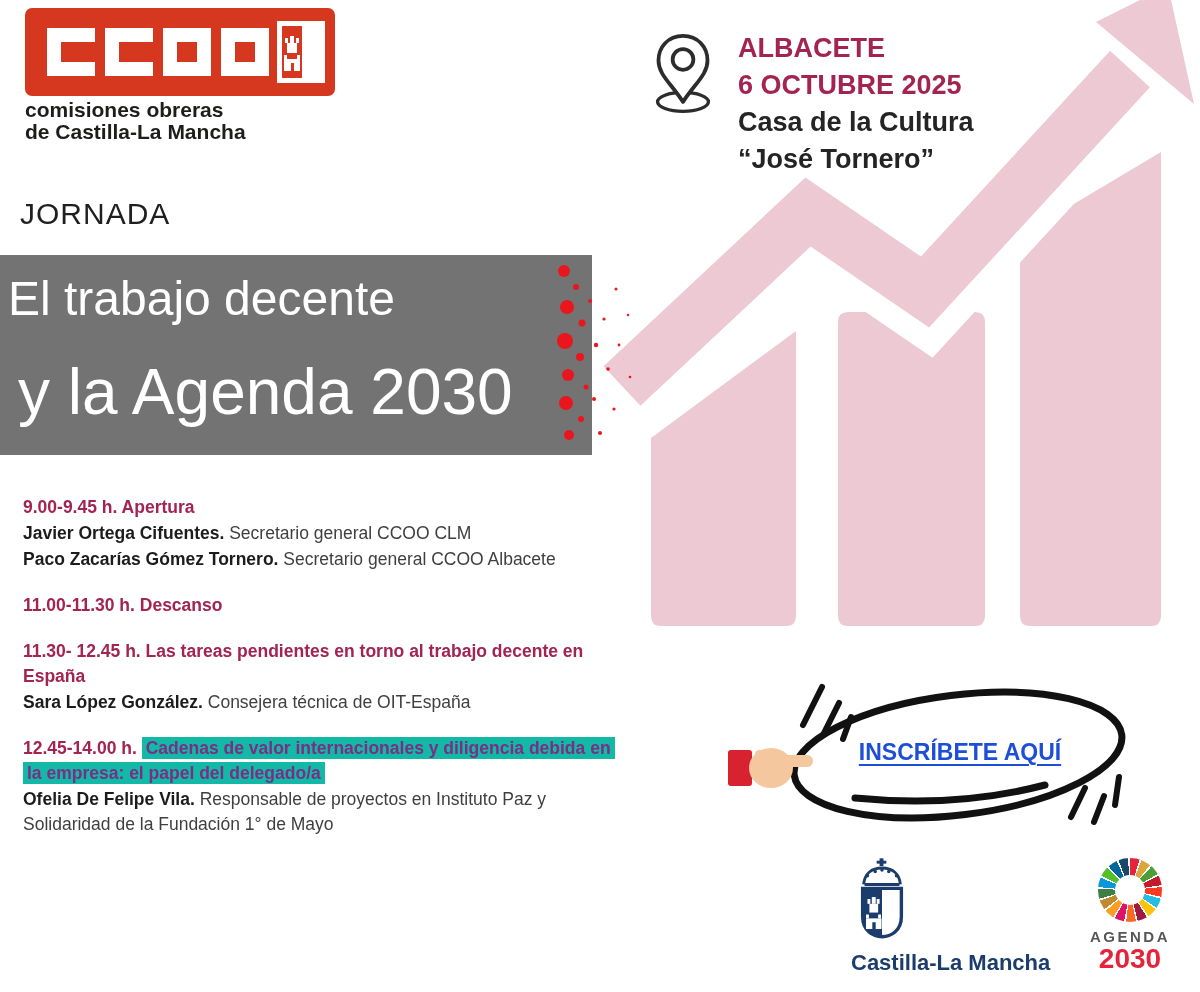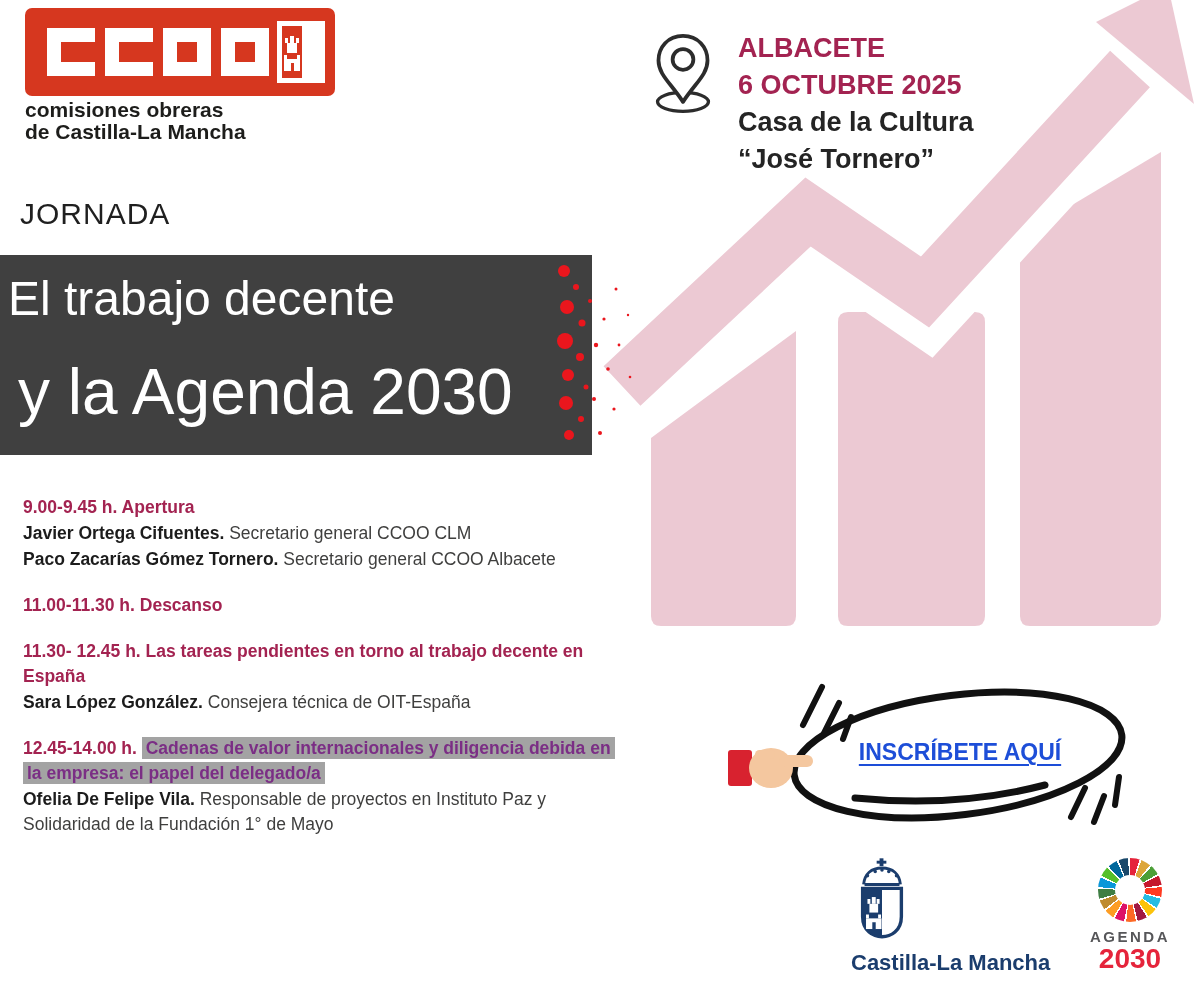--- a/index.html
+++ b/index.html
@@ -11,30 +11,30 @@
   
   .ccoo-logo{left:25px;top:8px;z-index:2;}
   .org-lines{left:25px;top:99px;z-index:2;font-weight:bold;font-size:21px;line-height:22px;color:#1d1d1b;}
   
   .event-info{left:650px;top:28px;z-index:2;display:flex;}
   .event-text{margin-left:22px;font-size:27px;font-weight:bold;line-height:37px;margin-top:2px;}
   .berry{color:#a32351;}
   .near-black{color:#242424;}
   
   .kicker{left:20px;top:197px;z-index:2;font-size:30px;letter-spacing:1px;color:#1f1f1f;font-weight:400;}
-  .banner{left:0;top:255px;width:592px;height:200px;background:#404040;z-index:1;}
+  .banner{left:0;top:255px;width:592px;height:200px;background:#737373;z-index:1;}
   .banner .l1{position:absolute;left:8px;top:16px;font-size:48px;color:#fff;font-weight:400;white-space:nowrap;}
   .banner .l2{position:absolute;left:18px;top:100px;font-size:64px;color:#fff;font-weight:400;white-space:nowrap;}
   .banner svg.splatter{position:absolute;right:-46px;top:-6px;}
   
   .schedule{left:22px;top:494px;width:592px;z-index:2;font-size:17.5px;line-height:25px;}
   .schedule p{margin:1px;}
   .sched-item{margin-bottom:21px;}
   .sched-head{font-weight:bold;color:#a32351;}
-  .sched-head .title.hl{background:#a3a3a3;color:#7b2e85;padding:1px 4px;
+  .sched-head .title.hl{background:#14b8a6;color:#7b2e85;padding:1px 4px;
       -webkit-box-decoration-break:clone;box-decoration-break:clone;}
   .speaker{color:#3f3f3e;font-weight:400;}
   .speaker b{color:#1c1c1c;}
   
   .cta-art{left:695px;top:655px;z-index:1;}
   .cta-label{left:840px;top:739px;width:240px;z-index:2;text-align:center;
       font-size:23px;font-weight:bold;color:#1d4ed8;text-decoration:underline;
       text-underline-offset:4px;cursor:pointer;}
   
   .clm-logo{left:851px;top:856px;width:200px;z-index:2;}

